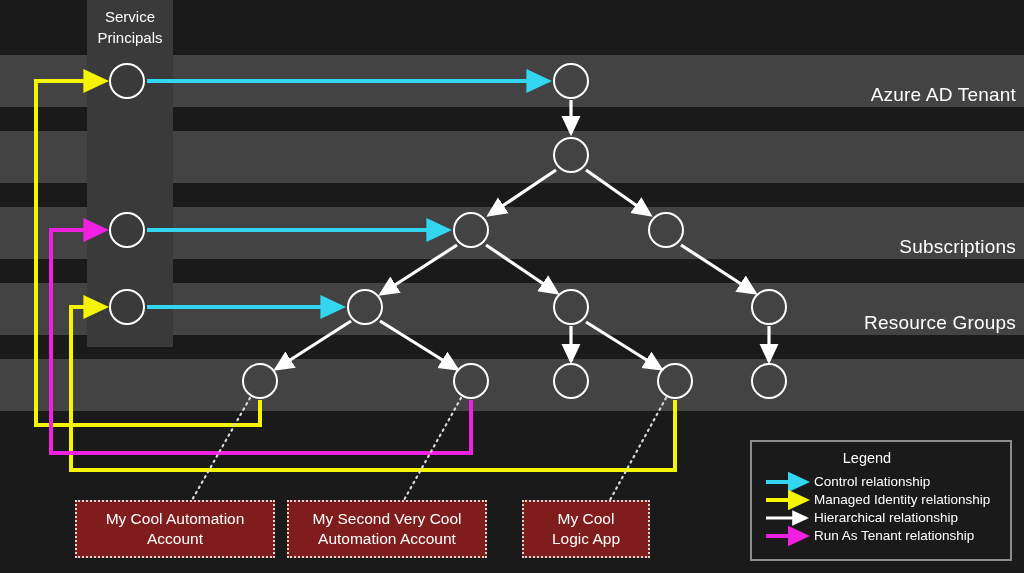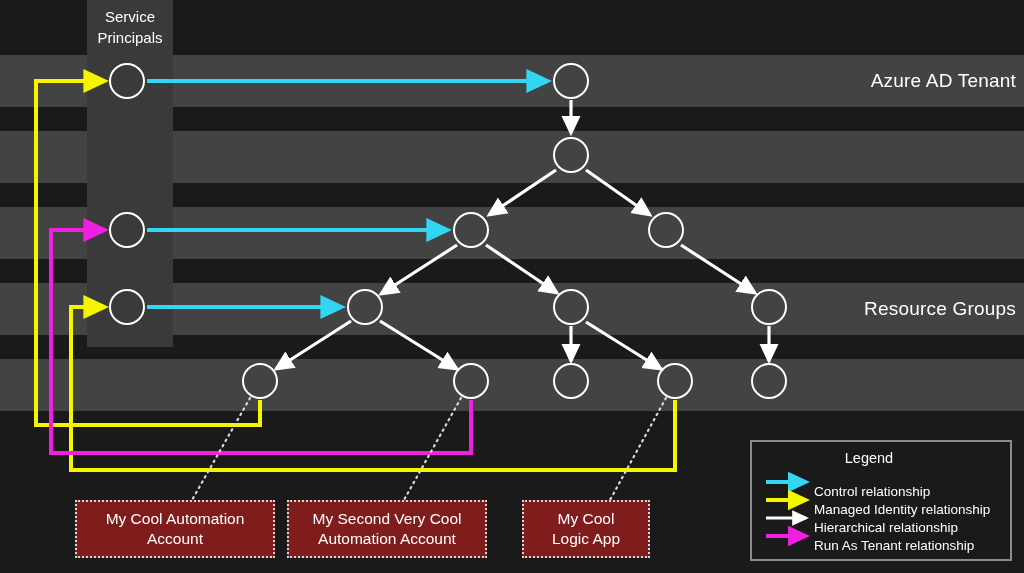--- a/index.html
+++ b/index.html
@@ -6,21 +6,21 @@
   #stage{
     position:relative;
     width:1024px;height:573px;
     background:#1a1a1a;
     overflow:hidden;
     font-family:"Liberation Sans", sans-serif;
   }
   .band{position:absolute;left:0;width:1024px;height:52px;background:#434343;}
   .band-label{
     position:absolute;right:8px;color:#ffffff;font-size:19px;
-    letter-spacing:.2px;line-height:52px;white-space:nowrap;
+    letter-spacing:.2px;line-height:52px;white-space:nowrap;margin-top:14px;
   }
   .sp-panel{
     position:absolute;left:87px;top:0;width:86px;height:347px;
     background:#3a3a3a;
   }
   .sp-title{
     position:absolute;left:87px;top:6px;width:86px;
     color:#ffffff;font-size:15px;text-align:center;line-height:21px;
     white-space:pre-line;
   }
@@ -33,44 +33,45 @@
     position:absolute;border:2px dotted #d8d8d8;background:#7f1d1d;
     color:#ffffff;font-size:15.5px;text-align:center;
     display:flex;align-items:center;justify-content:center;
     line-height:20px;white-space:pre-line;box-sizing:border-box;
   }
   .legend{
     position:absolute;left:750px;top:440px;width:262px;height:121px;
     border:2px solid #8c8c8c;background:#1a1a1a;box-sizing:border-box;
   }
   .legend-title{
-    position:absolute;left:12px;top:8px;width:210px;text-align:center;
-    color:#ffffff;font-size:14.5px;
+    position:absolute;left:0;top:8px;width:210px;text-align:center;
+    color:#ffffff;font-size:14.5px;padding-left:10px;
   }
   .legend-text{
     position:absolute;left:62px;color:#ffffff;font-size:13.5px;
-    white-space:nowrap;line-height:17px;margin-top:10px;
+    white-space:nowrap;line-height:17px;
   }
 </style>
 </head>
 <body>
 
 <div id="stage">
 
   <div class="band" style="top:55px"></div>
   <div class="band" style="top:131px"></div>
   <div class="band" style="top:207px"></div>
   <div class="band" style="top:283px"></div>
   <div class="band" style="top:359px"></div>
 
   <div class="sp-panel"></div>
   <div class="sp-title">Service
 Principals</div>
 
   <div class="band-label" style="top:55px">Azure AD Tenant</div>
+  <div class="band-label" style="top:207px">Subscriptions</div>
   <div class="band-label" style="top:283px">Resource Groups</div>
 
   <svg class="layer" viewBox="0 0 1024 573">
     <defs>
       <marker id="ah-white" markerWidth="7" markerHeight="7" refX="5.4" refY="3.2" orient="auto" markerUnits="strokeWidth">
         <path d="M0,0.2 L6.4,3.2 L0,6.2 z" fill="#ffffff"></path>
       </marker>
       <marker id="ah-cyan" markerWidth="7" markerHeight="7" refX="5.4" refY="3.2" orient="auto" markerUnits="strokeWidth">
         <path d="M0,0.2 L6.4,3.2 L0,6.2 z" fill="#33d6f0"></path>
       </marker>

